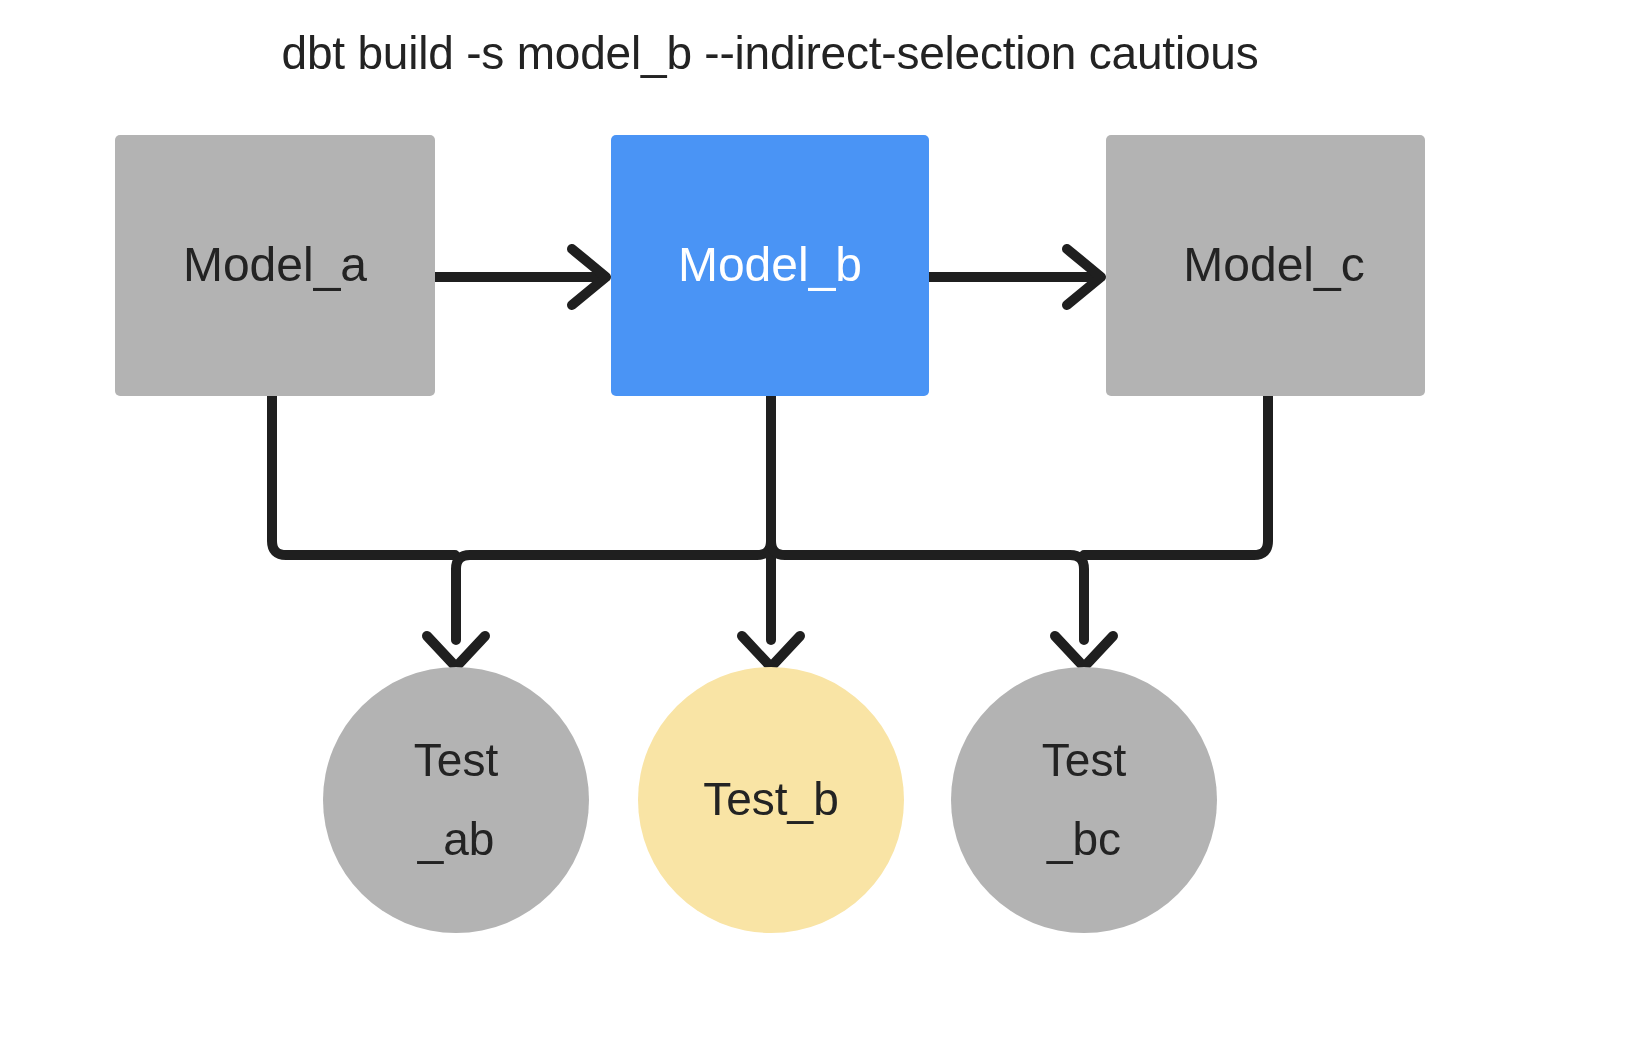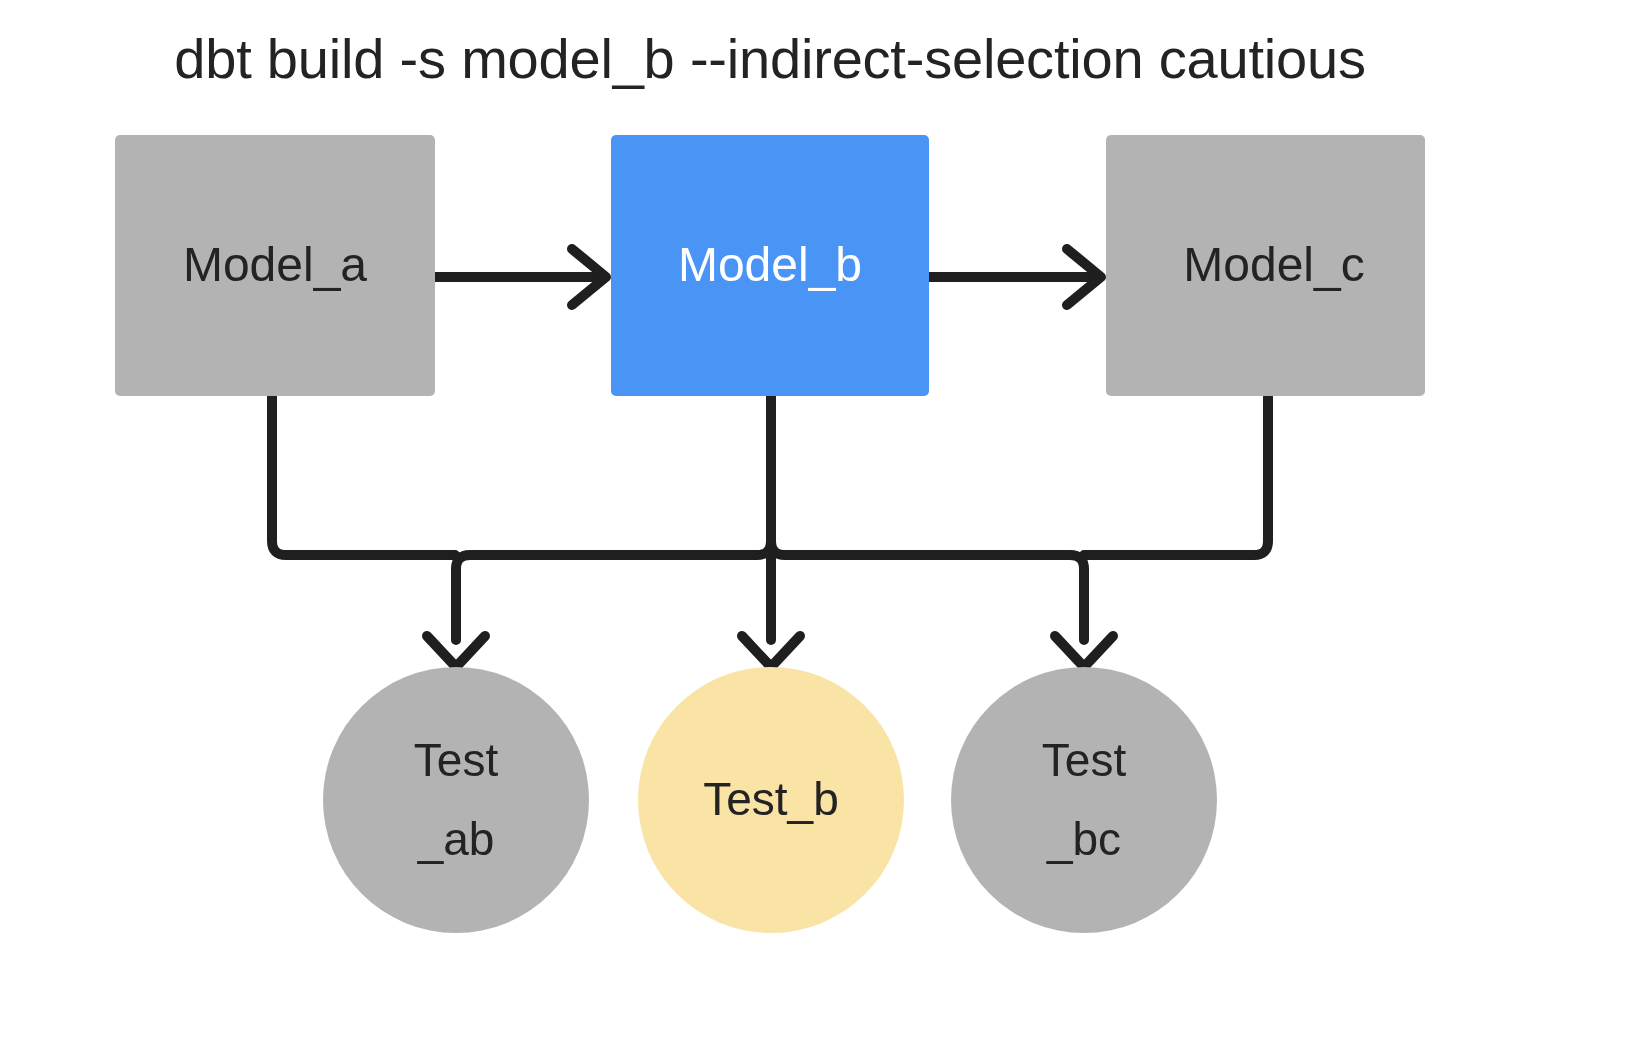--- a/index.html
+++ b/index.html
@@ -16,21 +16,21 @@
     height: 1060px;
     background: #ffffff;
     overflow: hidden;
   }
   #title {
     position: absolute;
     left: 0;
     top: 26px;
     width: 1540px;
     text-align: center;
-    font-size: 56px;
+    font-size: 46px;
     font-weight: 400;
     color: #232323;
     letter-spacing: -0.2px;
     white-space: nowrap;
   }
   svg.edges {
     position: absolute;
     left: 0;
     top: 0;
     width: 1630px;

